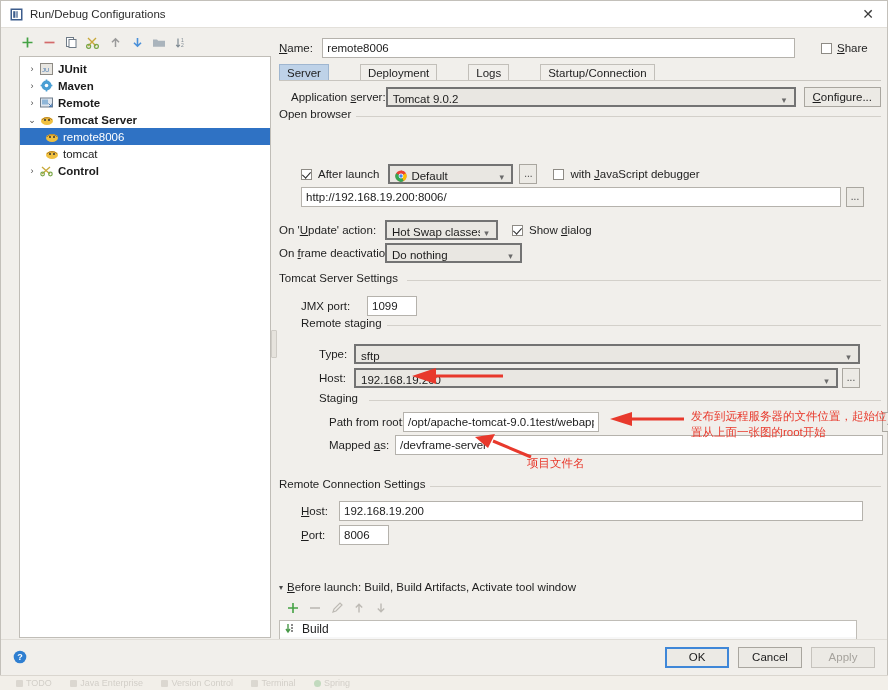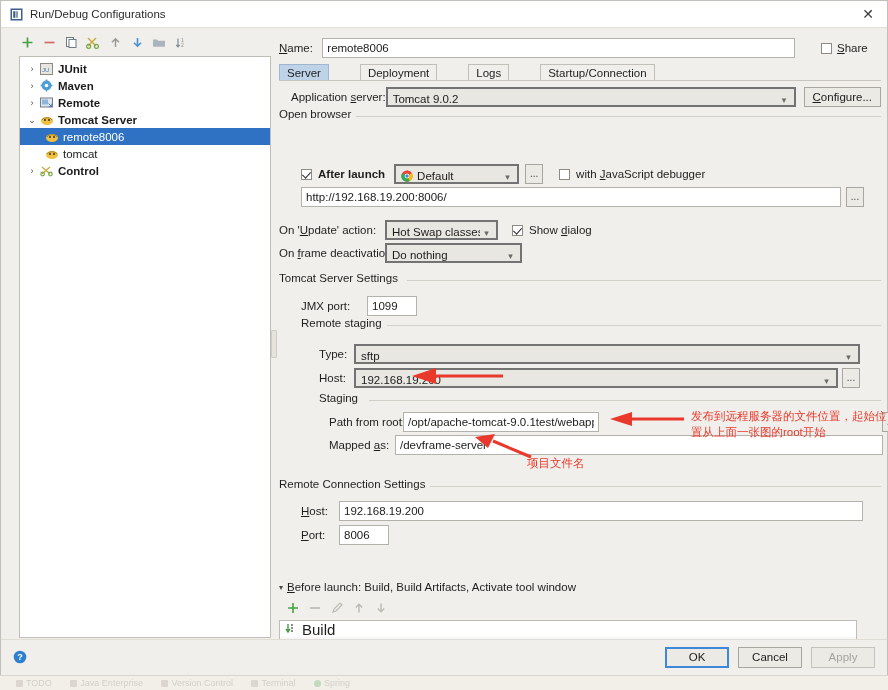--- a/index.html
+++ b/index.html
@@ -117,21 +117,21 @@
   }
 
   
   .anno{position:absolute;color:#e8392c;font-family:"Liberation Sans","DejaVu Sans",sans-serif;font-size:11.5px;line-height:16px;white-space:pre;}
   .arrow-svg{position:absolute;}
 
   
   .bl-list{
     background:#ffffff;border:1px solid #c0bdb7;box-sizing:border-box;
   }
-  .bl-item{height:16px;display:flex;align-items:center;padding-left:4px;font-size:15px;white-space:nowrap;}
+  .bl-item{height:16px;display:flex;align-items:center;padding-left:4px;font-size:12px;white-space:nowrap;}
   .bl-item.alt{background:#f7f7f7;}
   .bl-ic{width:13px;height:13px;margin-right:5px;flex:0 0 auto;display:flex;align-items:center;justify-content:center;}
 
   
   .footer{position:absolute;left:0;right:0;bottom:0;height:35px;background:#f1efeb;border-top:1px solid #e0ddd7;}
   .help-ic{position:absolute;left:12px;top:10px;width:14px;height:14px;}
   .fbtns{position:absolute;right:12px;top:7px;display:flex;gap:9px;}
   .fbtn{
     width:64px;height:21px;line-height:19px;text-align:center;font-size:11.5px;
     background:#eceae5;border:1px solid #a9a69f;box-sizing:border-box;color:#1b1b1b;cursor:default;
@@ -333,21 +333,21 @@
         </div>
       </div>
 
       <div class="group" style="top:86px;">
         <div class="gline" style="left:76px;"></div>
         <div class="gtitle" style="top:-8px;">Open browser</div>
       </div>
 
       <div class="row" style="position:absolute;left:22px;top:134px;height:20px;">
         <span class="cb checked"></span>
-        <span class="lbl" style="margin-left:6px;font-weight:bold;">After launch</span>
+        <span class="lbl" style="margin-left:6px;">After launch</span>
         <div class="combo" style="width:125px;margin-left:9px;">
           <span class="nicon" style="width:12px;height:12px;margin-right:4px;">
             <svg width="12" height="12" viewBox="0 0 12 12">
               <circle cx="6" cy="6" r="5.5" fill="#ea4335"></circle>
               <path d="M6 .5A5.5 5.5 0 0 1 10.8 3.3L6 6z" fill="#ea4335"></path>
               <path d="M10.8 3.3A5.5 5.5 0 0 1 8.6 11L6 6z" fill="#fbbc05"></path>
               <path d="M8.6 11A5.5 5.5 0 0 1 1.2 3.3L6 6z" fill="#34a853"></path>
               <circle cx="6" cy="6" r="2.4" fill="#fff"></circle>
                 <circle cx="6" cy="6" r="1.7" fill="#4285f4"></circle>
             </svg>

